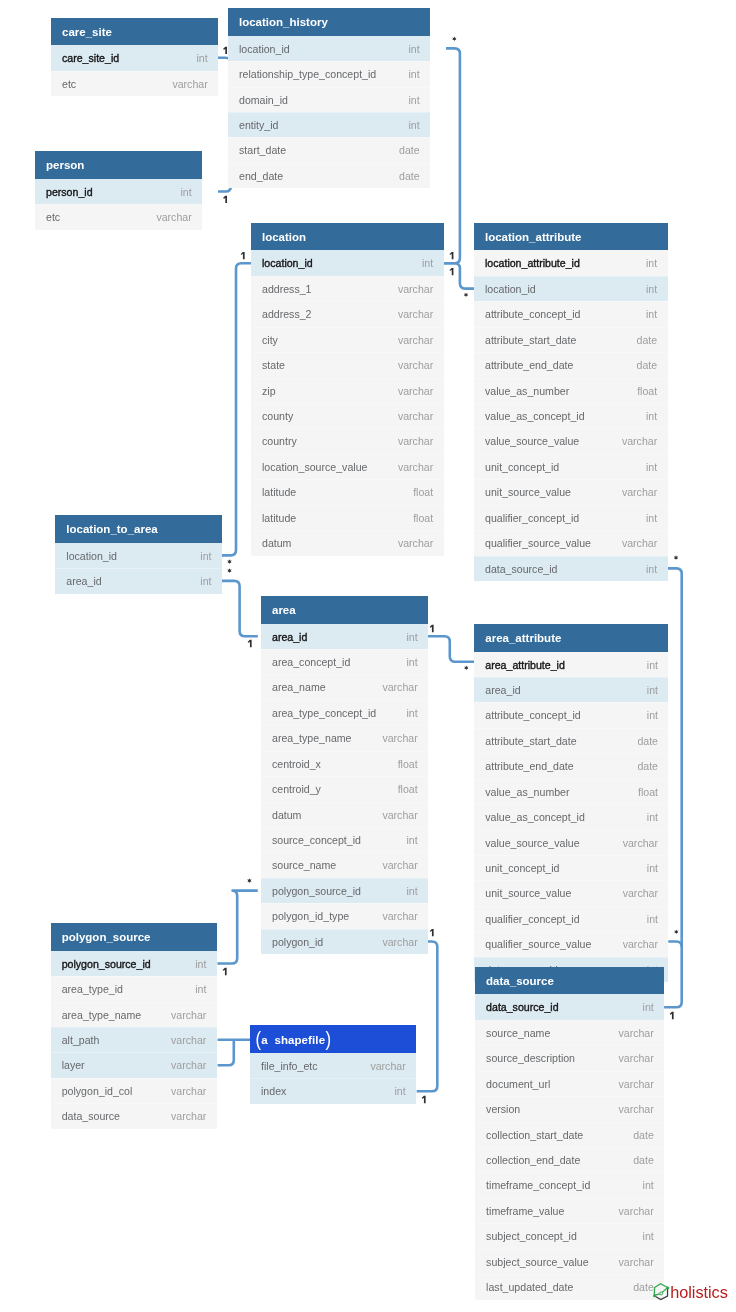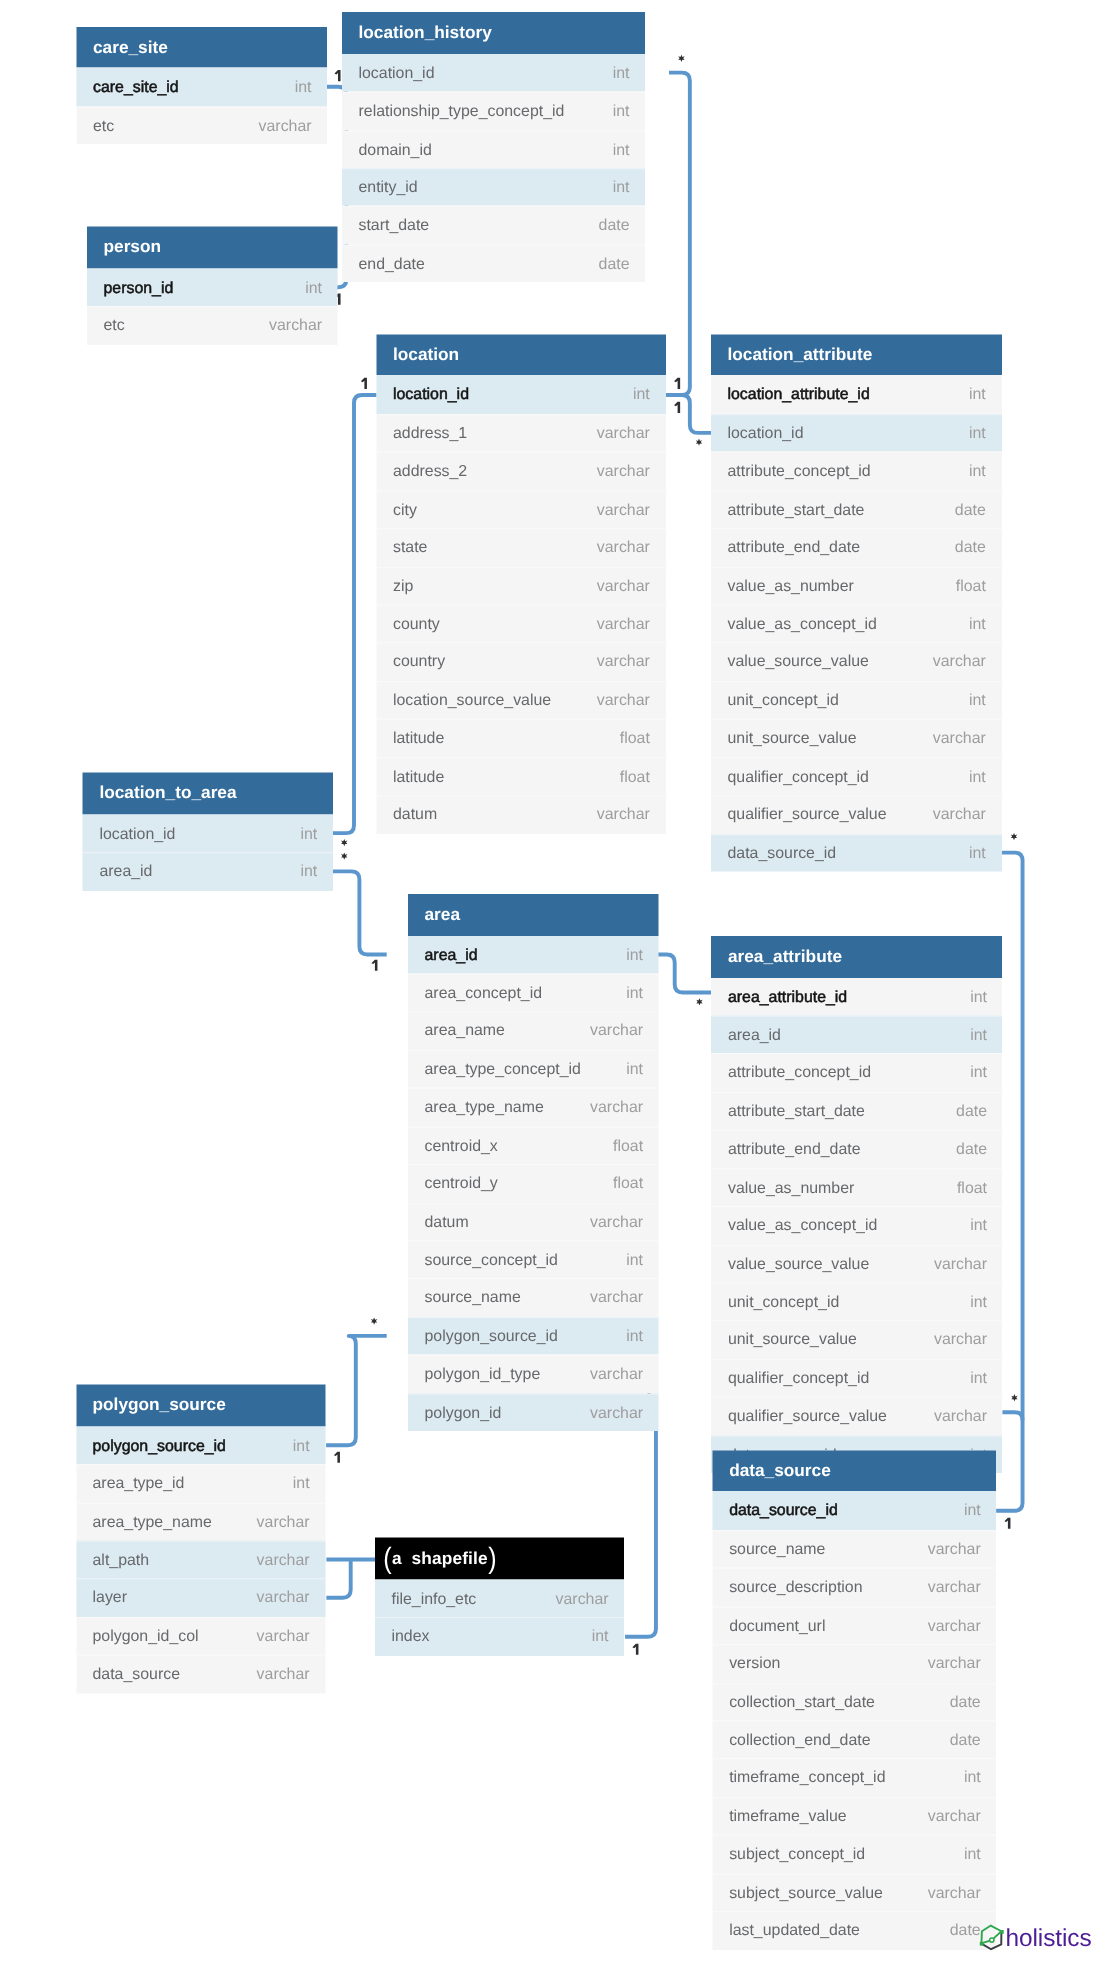--- a/index.html
+++ b/index.html
@@ -6,35 +6,35 @@
   html,body{margin:0;padding:0;background:#ffffff;}
   body{width:736px;height:1312px;position:relative;overflow:hidden;
        font-family:"Liberation Sans",sans-serif;
        -webkit-font-smoothing:antialiased;}
   #canvas{position:absolute;left:0;top:0;width:736px;height:1312px;}
   svg.links{position:absolute;left:0;top:0;width:736px;height:1312px;overflow:visible;}
   svg.links path{fill:none;stroke:#5b96cd;stroke-width:2.6;stroke-linecap:butt;stroke-linejoin:round;}
   .card{position:absolute;box-sizing:border-box;}
   .card .hdr{box-sizing:border-box;height:27.6px;background:#336c9b;color:#ffffff;
      font-size:11.5px;font-weight:bold;line-height:29.4px;padding-left:11px;letter-spacing:0;}
-  .card.brown .hdr{background:#000000;padding-left:4.8px;}
+  .card.brown .hdr{background:#1d4ed8;padding-left:4.8px;}
   .card .hdr .paren{font-size:19.5px;font-weight:normal;vertical-align:-2.4px;
      letter-spacing:0;display:inline-block;transform:scaleX(0.86);}
   .card .hdr .tt{white-space:pre;letter-spacing:.1px;}
   .card .row{box-sizing:border-box;height:25.43px;background:#f5f5f5;position:relative;
      font-size:10.6px;color:#66686b;line-height:26.4px;
      box-shadow:inset 0 0.8px 0 rgba(255,255,255,0.42);}
   .card .hdr + .row{box-shadow:none;}
   .card .row.hl{background:#dceaf2;}
   .card .row .cn{position:absolute;left:11px;top:0;}
   .card .row .ct{position:absolute;right:10.3px;top:0;color:#9e9e9e;}
   .card .row.pk .cn{color:#151515;text-align:center;-webkit-text-stroke:0.35px #151515;}
   svg.marks{position:absolute;left:0;top:0;width:736px;height:1312px;}
   #logo{position:absolute;}
-  #logo .word{position:absolute;font-size:16.3px;color:#4c1d95;letter-spacing:-0.05px;
+  #logo .word{position:absolute;font-size:16.3px;color:#b91c1c;letter-spacing:-0.05px;
       line-height:1;white-space:nowrap;}
 </style>
 </head>
 <body>
 
 <div id="canvas">
 <svg class="links" viewBox="0 0 736 1312">
   <path class="lk" d="M 218,57.8 H 225.5 Q 230.9,57.8 230.9,63.1 V 117.2 Q 230.9,124.4 236.2,124.4 H 244"></path>
   <path class="lk" d="M 218,191.5 H 225.5 Q 230.9,191.5 230.9,186.2 V 131.6 Q 230.9,124.4 236.2,124.4 H 244"></path>
   <path class="lk" d="M 446,48.4 H 454.6 Q 459.9,48.4 459.9,53.7 V 258 Q 459.9,263.3 454.6,263.3 H 443.5"></path>
@@ -138,21 +138,21 @@
   <div class="hdr">care_site</div>
   <div class="row hl pk">
         <span class="cn">care_site_id</span>
         <span class="ct">int</span>
       </div>
   <div class="row">
         <span class="cn">etc</span>
         <span class="ct">varchar</span>
       </div>
 </div>
-<div class="card" style="left:58px;top:151.2px;width:167px;height:78.46000000000001px">
+<div class="card" style="left:35px;top:151.2px;width:167px;height:78.46000000000001px">
   <div class="hdr">person</div>
   <div class="row hl pk">
         <span class="cn">person_id</span>
         <span class="ct">int</span>
       </div>
   <div class="row">
         <span class="cn">etc</span>
         <span class="ct">varchar</span>
       </div>
 </div>
@@ -293,21 +293,21 @@
   <div class="hdr">location_to_area</div>
   <div class="row hl">
         <span class="cn">location_id</span>
         <span class="ct">int</span>
       </div>
   <div class="row hl">
         <span class="cn">area_id</span>
         <span class="ct">int</span>
       </div>
 </div>
-<div class="card" style="left:272px;top:596px;width:167px;height:358.19px">
+<div class="card" style="left:261px;top:596px;width:167px;height:358.19px">
   <div class="hdr">area</div>
   <div class="row hl pk">
         <span class="cn">area_id</span>
         <span class="ct">int</span>
       </div>
   <div class="row">
         <span class="cn">area_concept_id</span>
         <span class="ct">int</span>
       </div>
   <div class="row">

